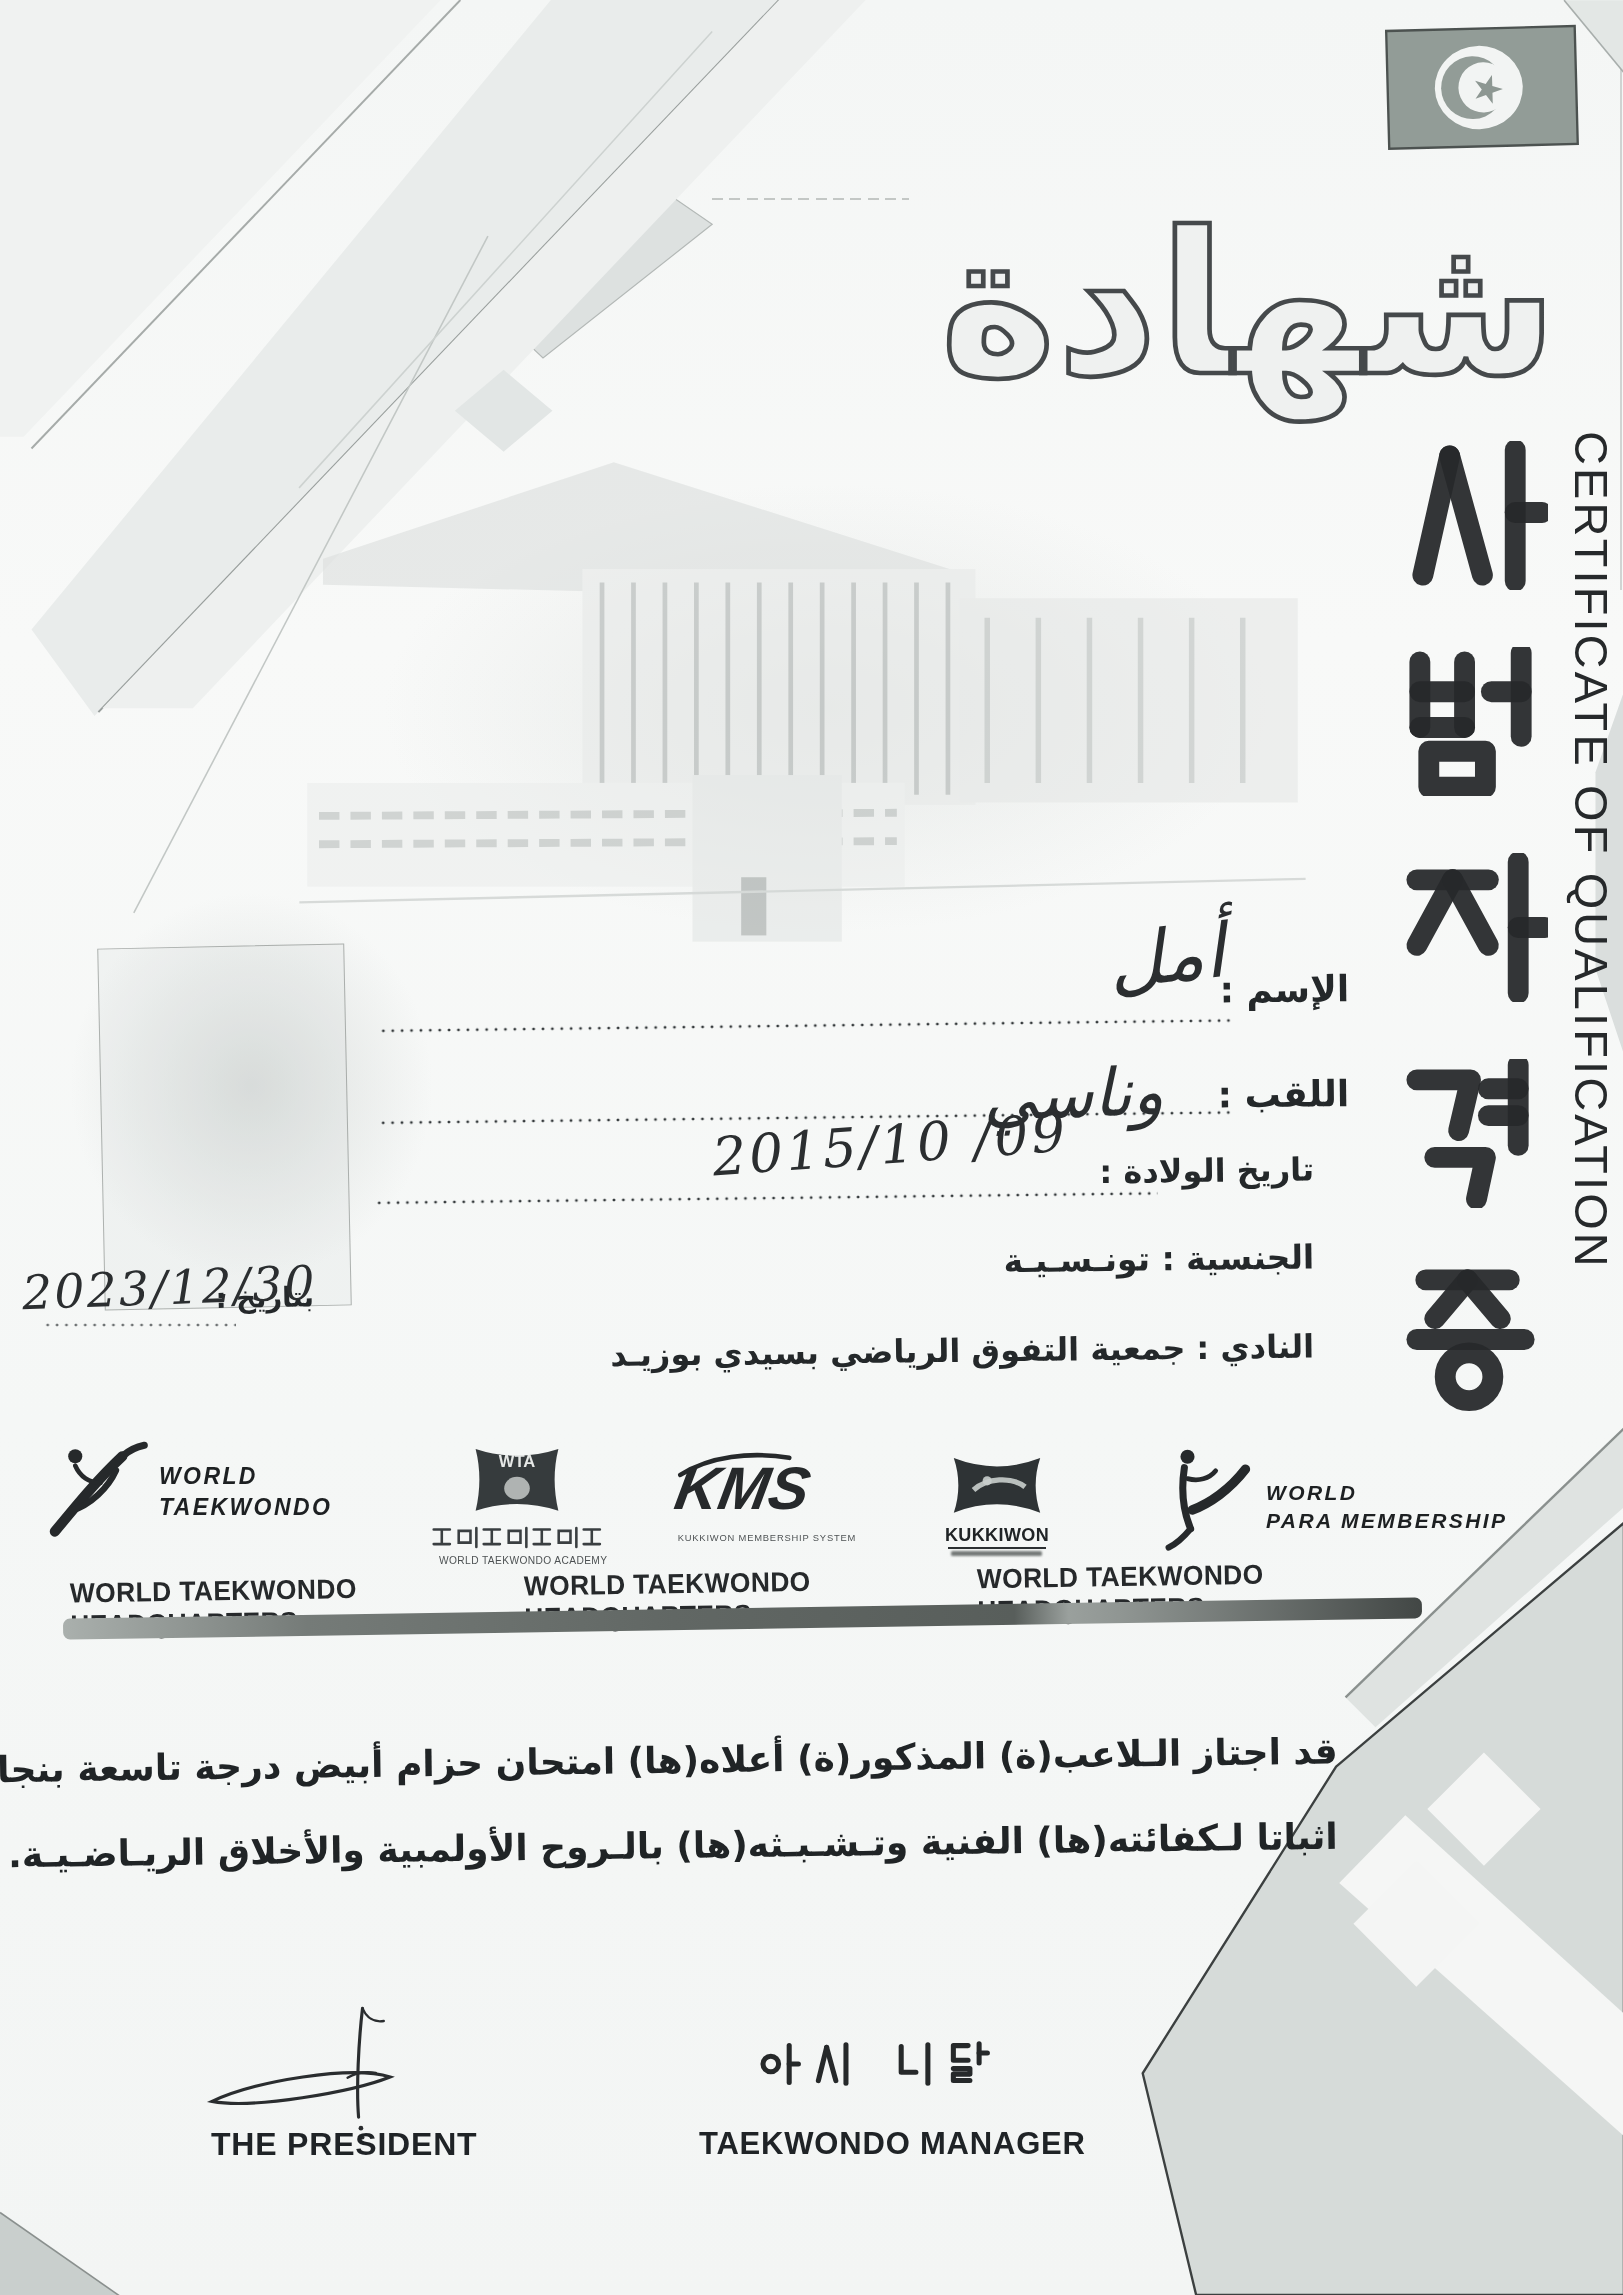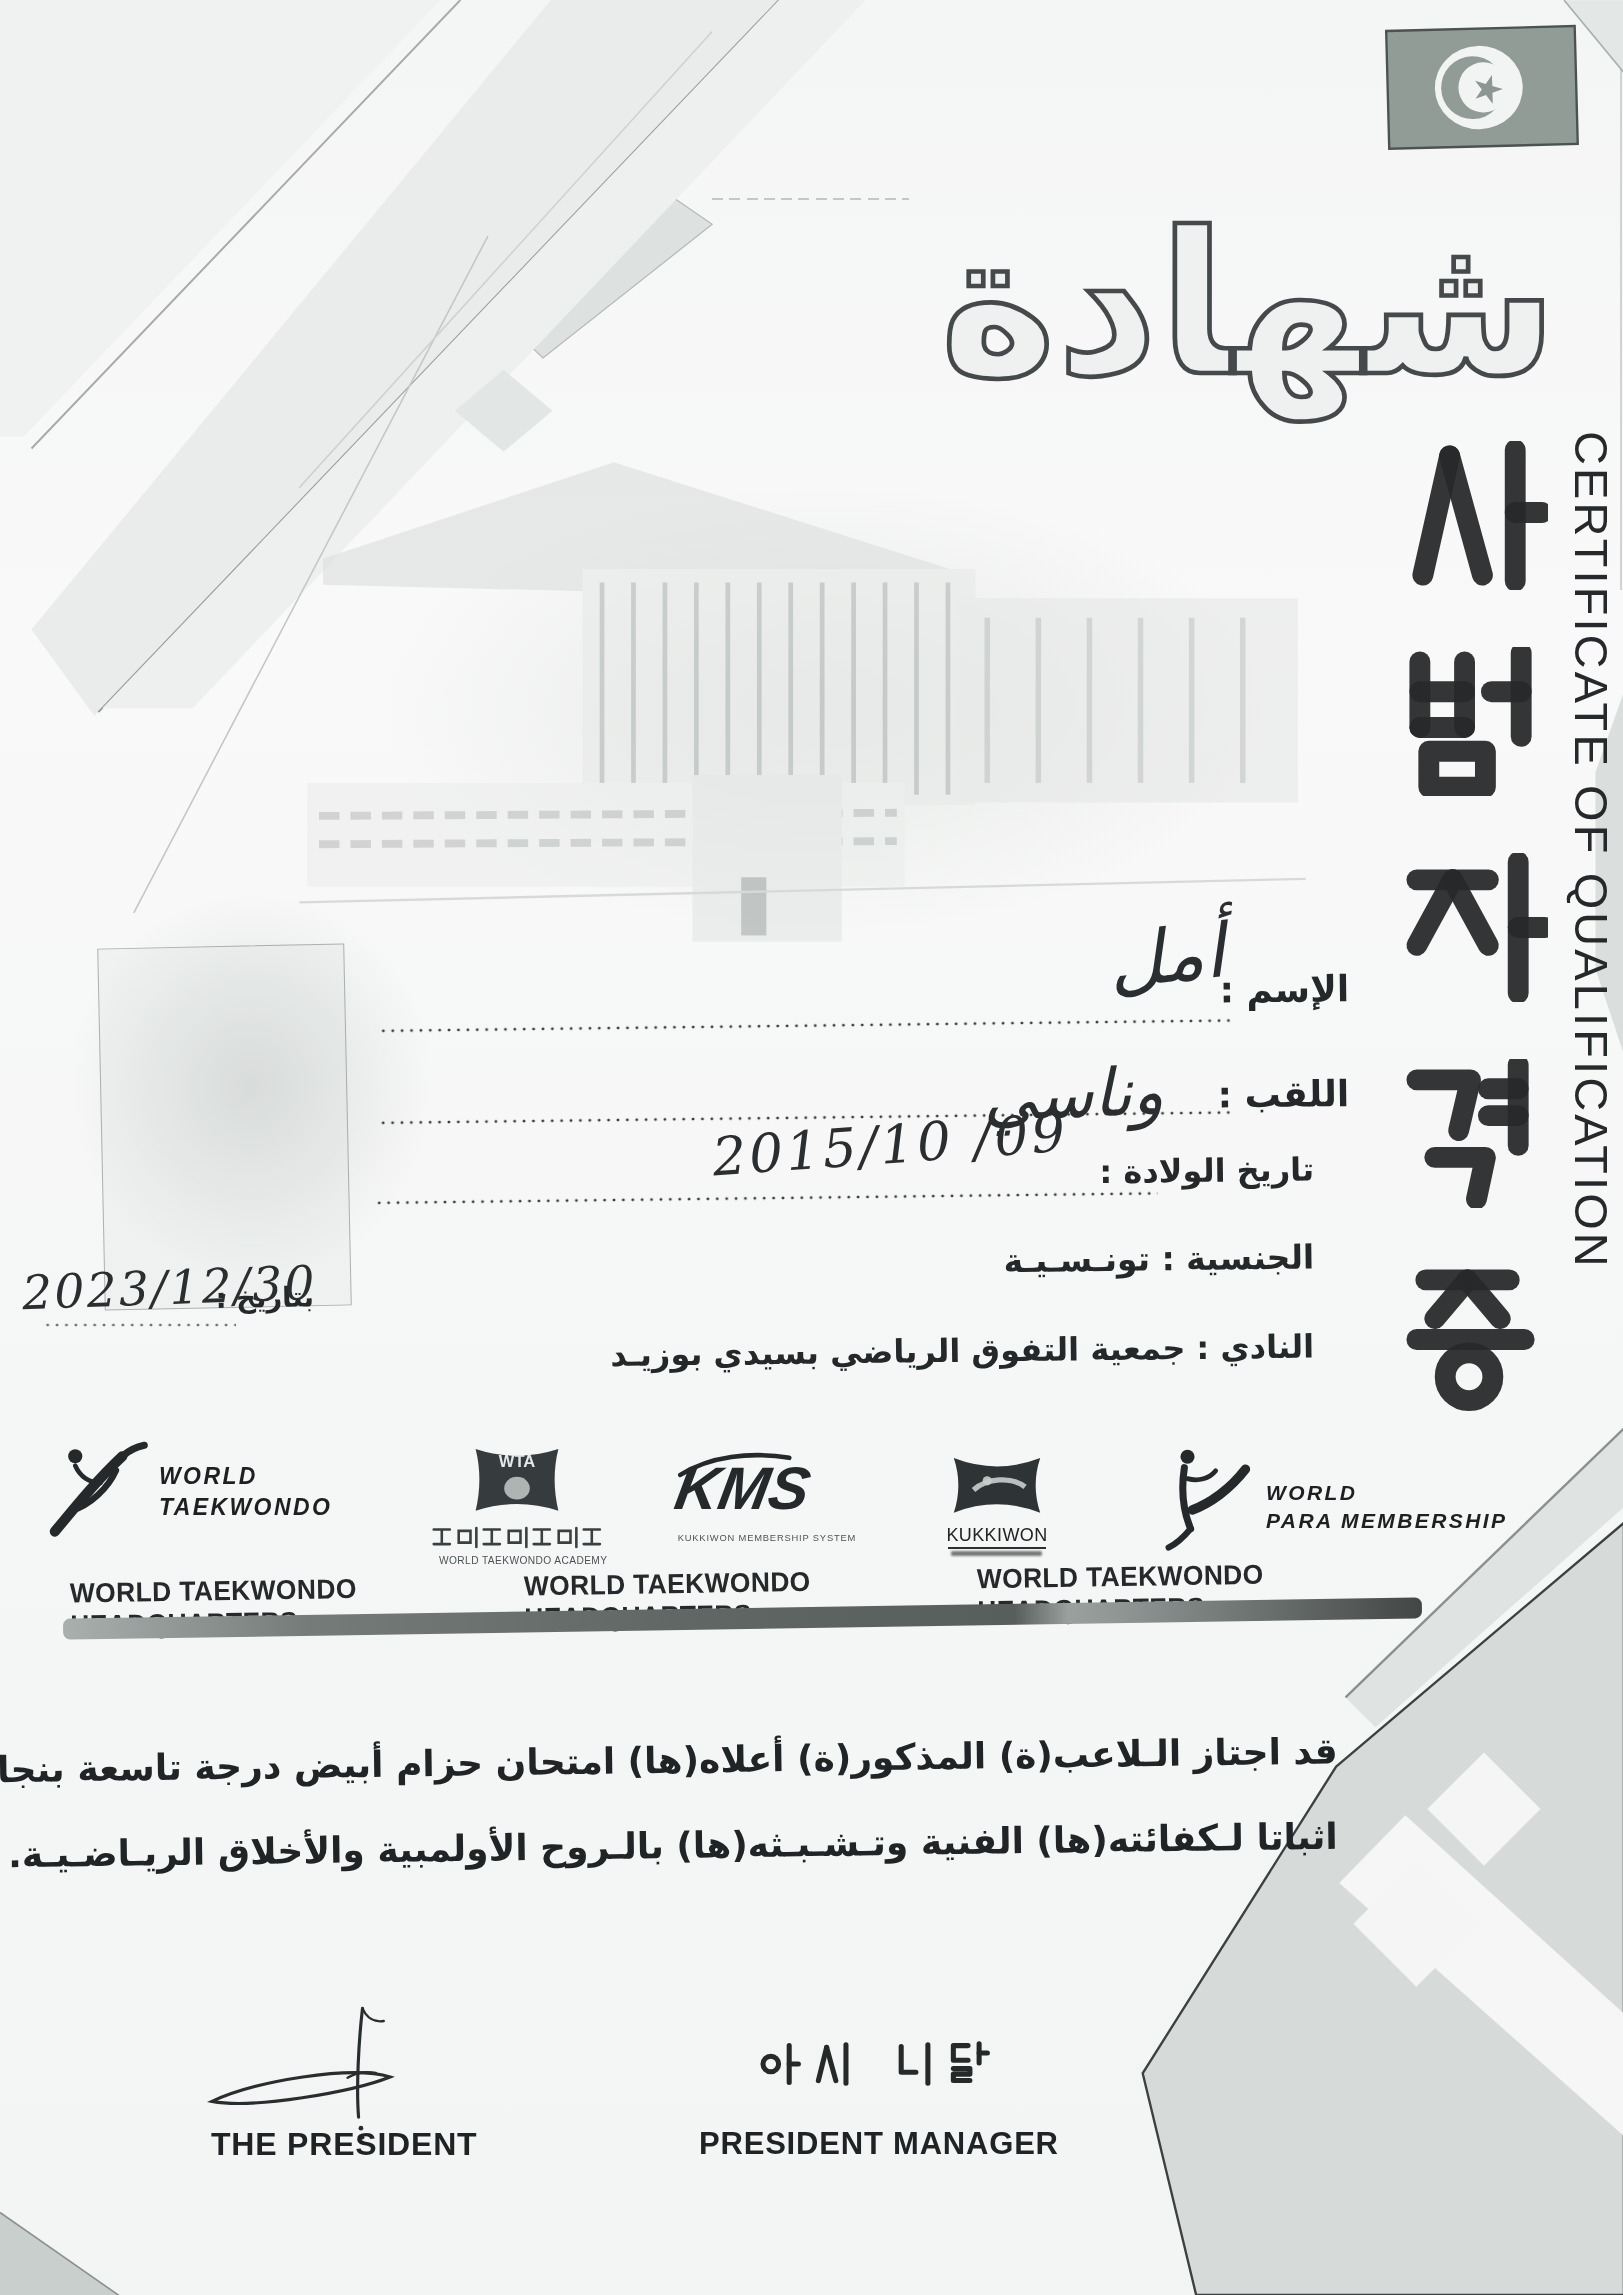--- a/index.html
+++ b/index.html
@@ -294,21 +294,21 @@
     <div class="abs" style="left:3.1px;top:1.6px;font-size:60px;font-weight:800;font-style:italic;color:#26292b;transform:skewX(-10deg)">KMS</div>
     <div class="abs tinyblur" style="left:4.7px;top:80px;font-size:9.4px;letter-spacing:0.8px">KUKKIWON MEMBERSHIP SYSTEM</div>
   </div>
 
   <div class="abs" style="left:942px;top:1449px;width:110px;height:110px">
     <svg width="102" height="72" viewBox="0 0 130 95" style="position:absolute;left:3.9px;top:0">
       <path d="M8,12 Q65,34 122,12 Q110,48 122,84 Q65,62 8,84 Q20,48 8,12 Z" fill="#2e3335"></path>
       <path d="M34,54 C52,38 84,36 102,50" stroke="#c9cecc" stroke-width="7" fill="none" opacity=".9"></path>
       <circle cx="52" cy="42" r="6" fill="#c9cecc" opacity=".9"></circle>
     </svg>
-    <div class="abs" style="left:0;top:76px;width:110px;text-align:center;font-size:18px;font-weight:normal;letter-spacing:0.4px;color:#202426">KUKKIWON</div>
+    <div class="abs" style="left:0;top:76px;width:110px;text-align:center;font-size:18px;font-weight:bold;letter-spacing:0.4px;color:#202426">KUKKIWON</div>
     <div class="abs" style="left:6.3px;top:98px;width:98px;height:2.4px;background:#2b2f31"></div>
     <div class="blurbar" style="left:9.4px;top:102px;width:91px;height:4.7px;background:#565c5a"></div>
   </div>
 
   <div class="abs" style="left:1164px;top:1444px;width:267px;height:126px">
     <svg class="sw" width="94" height="110" viewBox="0 0 120 140" style="position:absolute;left:0;top:0">
       <circle cx="30" cy="16" r="9" fill="#26292b" stroke="none"></circle>
       <path d="M26,30 C22,56 24,84 34,108" stroke-width="9"></path>
       <path d="M34,108 C24,120 14,128 6,132" stroke-width="8"></path>
       <path d="M36,84 C58,76 84,58 104,32" stroke-width="12"></path>
@@ -359,16 +359,16 @@
       <path d="M20,12 V68 H52"></path>
         <path d="M78,8 V92"></path>
     </svg>
     <svg viewBox="0 0 100 100">
       <path d="M16,10 H48 M16,10 V42 M16,42 H48"></path>
         <path d="M72,6 V48"></path>
         <path d="M72,26 H90"></path>
       <path d="M16,60 H52 V72 H16 V86 H52"></path>
     </svg>
   </div>
-  <div class="flabel-en" style="left:699px;top:2126px;font-size:31px">PRESIDENT MANAGER</div>
+  <div class="flabel-en" style="left:699px;top:2126px;font-size:31px">TAEKWONDO MANAGER</div>
 
 </div>
 
 
 </body></html>

